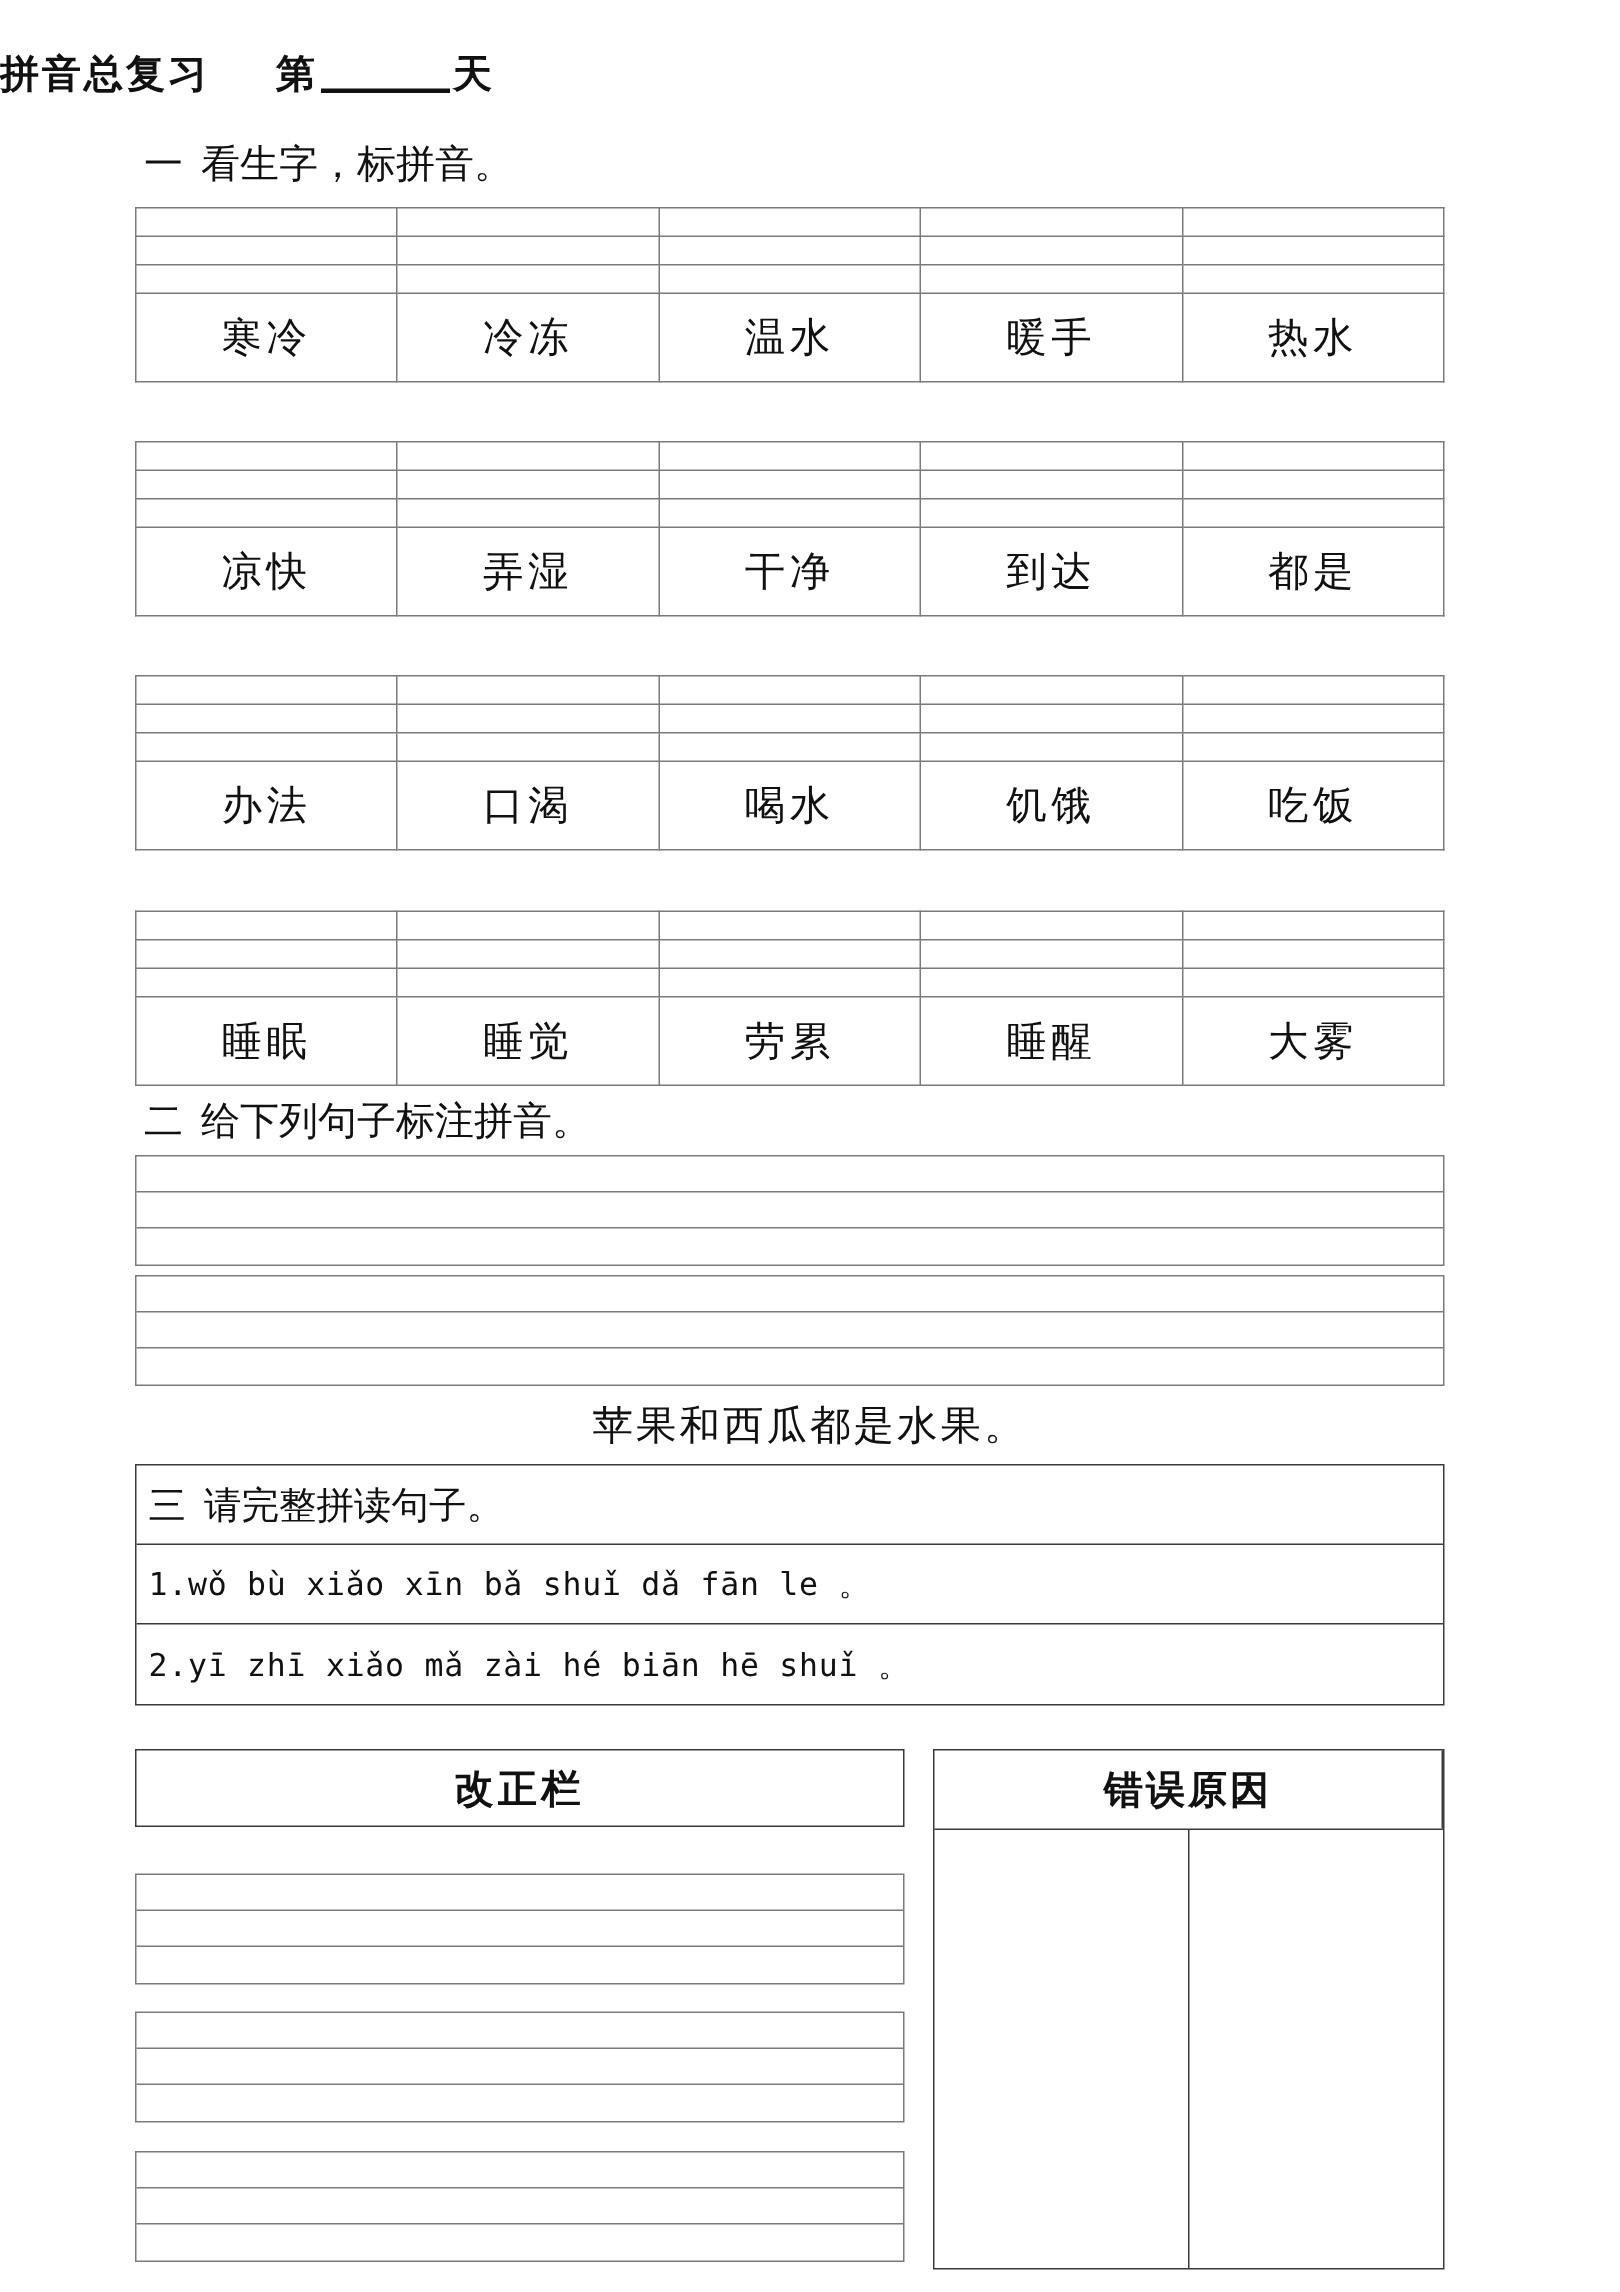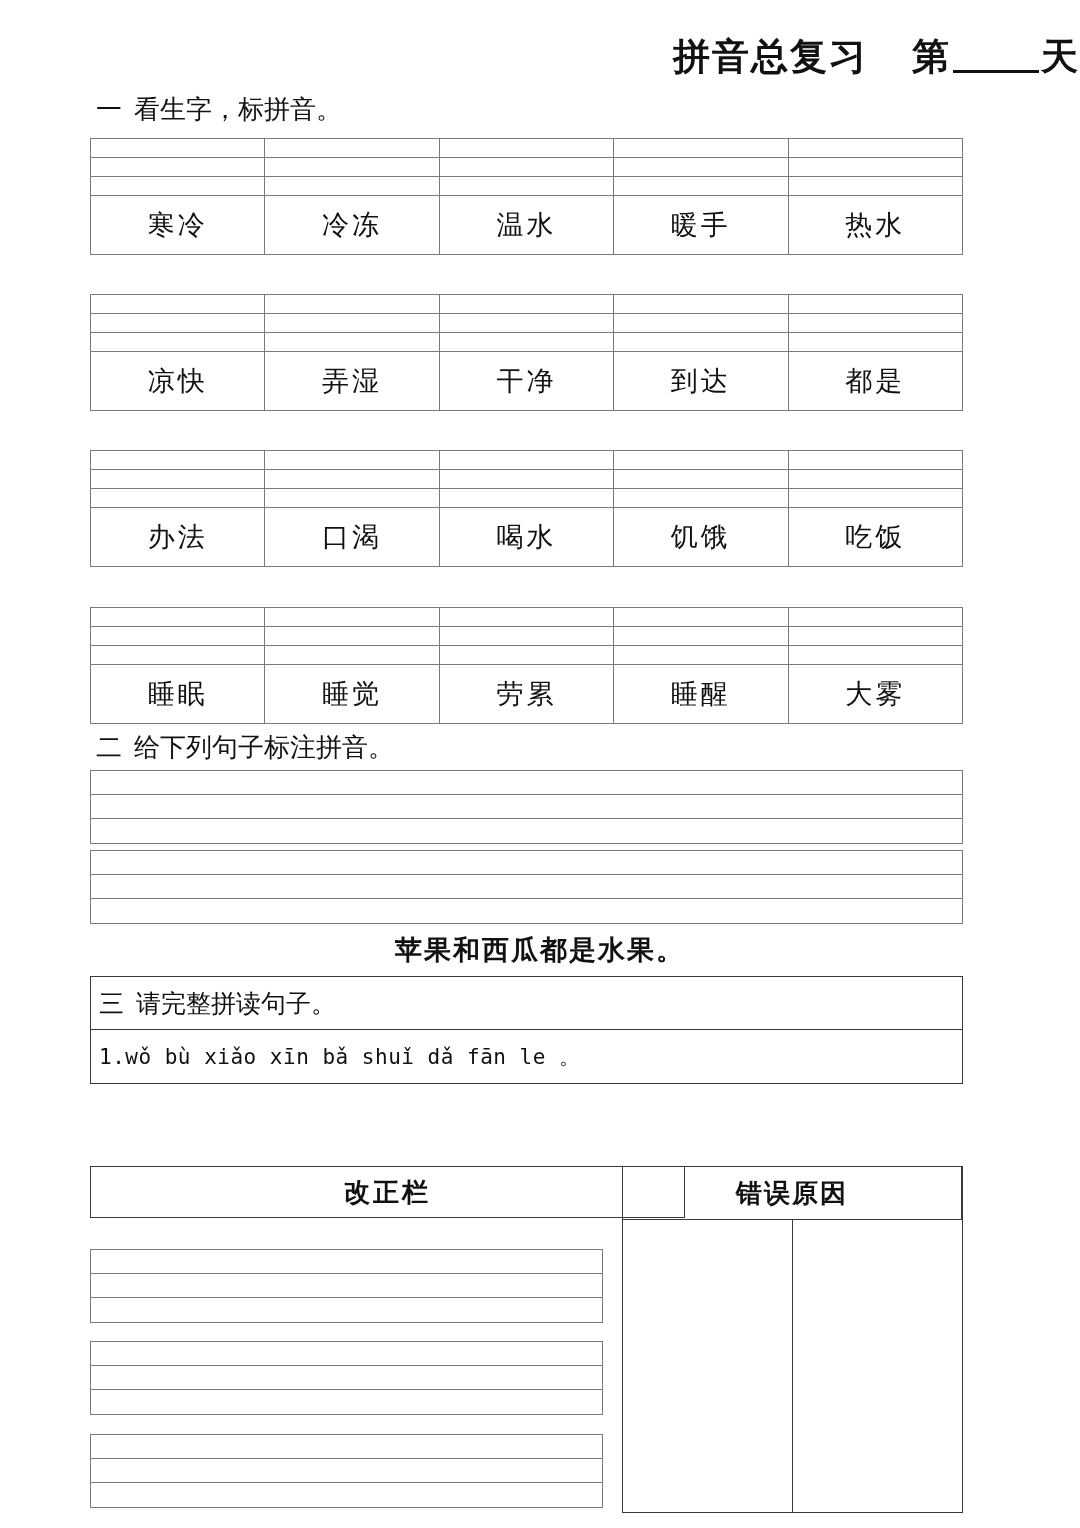--- a/index.html
+++ b/index.html
@@ -22,22 +22,22 @@
     height: 1528px;
     box-sizing: border-box;
   }
 
   
   .title-row {
     position: absolute;
     left: 0;
     top: 32px;
     width: 1080px;
-    text-align: right;
-    font-size: 37px;
+    text-align: left;
+    font-size: 26px;
     font-weight: bold;
     letter-spacing: 2px;
     font-family: "DejaVu Serif", "Liberation Serif", serif;
   }
   .title-main { margin-right: 44px; }
   .title-day-blank {
     display: inline-block;
     width: 86px;
     border-bottom: 3px solid #111;
     vertical-align: -4px;
@@ -92,21 +92,20 @@
   
   .mid-sentence {
     position: absolute;
     left: 0;
     top: 932px;
     width: 1080px;
     text-align: center;
     font-size: 27px;
     font-family: "DejaVu Serif", "Liberation Serif", serif;
     letter-spacing: 2px;
-    font-weight: bold;
   }
 
   
   .sec3-box {
     position: absolute;
     left: 90px;
     top: 976px;
     width: 873px;
     border: 1px solid #3a3a3a;
     box-sizing: border-box;
@@ -129,21 +128,21 @@
     font-family: "DejaVu Sans Mono", "Liberation Mono", monospace;
     font-size: 21px;
     letter-spacing: 0.5px;
   }
 
   
   .correct-head {
     position: absolute;
     left: 90px;
     top: 1166px;
-    width: 595px;
+    width: 513px;
     height: 52px;
     border: 1px solid #3a3a3a;
     box-sizing: border-box;
     display: flex;
     align-items: center;
     justify-content: center;
     font-size: 26px;
     font-weight: bold;
     font-family: Liberation Mono, monospace;
     letter-spacing: 3px;
@@ -345,20 +344,21 @@
   </div>
 
   <div class="mid-sentence">苹果和西瓜都是水果。</div>
 
   <div class="sec3-box">
     <div class="row head">
       <span class="num">三</span>
         <span>请完整拼读句子。</span>
     </div>
     <div class="row pin">1.wǒ bù xiǎo xīn bǎ shuǐ dǎ fān le 。</div>
+    <div class="row pin">2.yī zhī xiǎo mǎ zài hé biān hē shuǐ 。</div>
   </div>
 
   <div class="correct-head">改正栏</div>
 
   <div class="line-group" style="left:90px; top:1249px; width:513px;">
     <div class="ln"></div>
     <div class="ln"></div>
     <div class="ln"></div>
   </div>
   <div class="line-group" style="left:90px; top:1341px; width:513px;">

